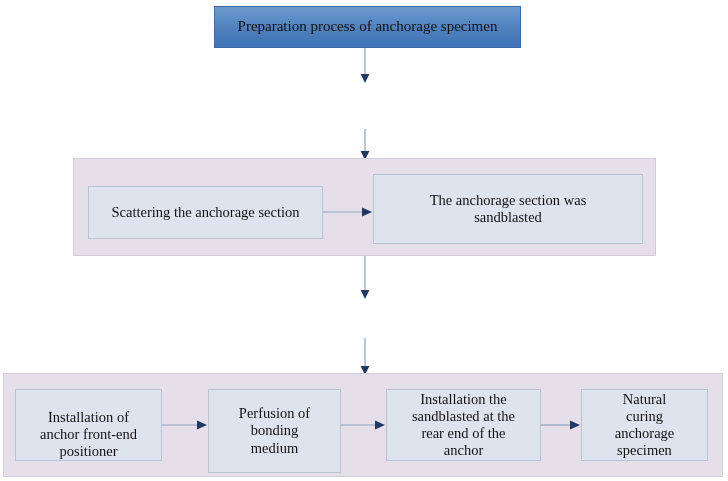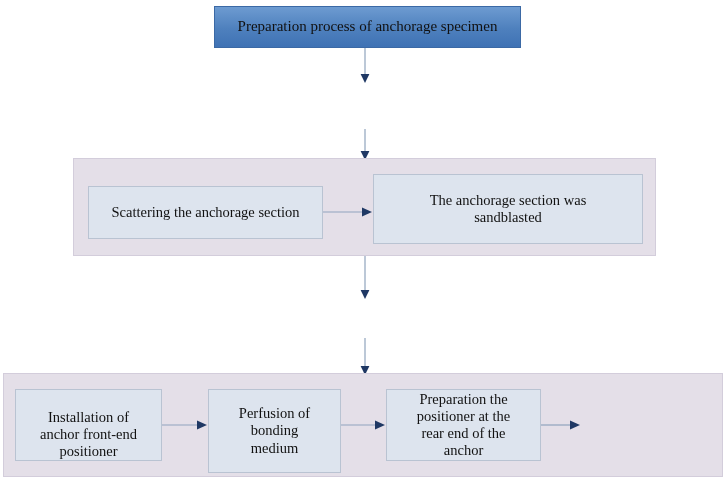--- a/index.html
+++ b/index.html
@@ -154,24 +154,27 @@
   </div>
 
   <div class="conn" style="left:341px; top:418px; width:45px; height:14px;">
     <svg width="45" height="14" viewBox="0 0 45 14" aria-hidden="true">
       <line x1="0" y1="7" x2="36" y2="7" stroke="#8fa3bd" stroke-width="1.2"></line>
       <polygon points="34,2.6 34,11.4 44,7" fill="#1f3864"></polygon>
     </svg>
   </div>
 
   <div class="node box-light" style="left:386px; top:389px; width:155px; height:72px;">
-    <span class="label-text">Preparation the positioner at the rear end of the anchor</span>
+    <span class="label-text">Installation the sandblasted at the rear end of the anchor</span>
   </div>
 
   <div class="conn" style="left:541px; top:418px; width:40px; height:14px;">
     <svg width="40" height="14" viewBox="0 0 40 14" aria-hidden="true">
       <line x1="0" y1="7" x2="31" y2="7" stroke="#8fa3bd" stroke-width="1.2"></line>
       <polygon points="29,2.6 29,11.4 39,7" fill="#1f3864"></polygon>
     </svg>
   </div>
 
+  <div class="node box-light" style="left:581px; top:389px; width:127px; height:72px;">
+    <span class="label-text">Natural curing anchorage specimen</span>
+  </div>
 
 </div>
 
 </body></html>

